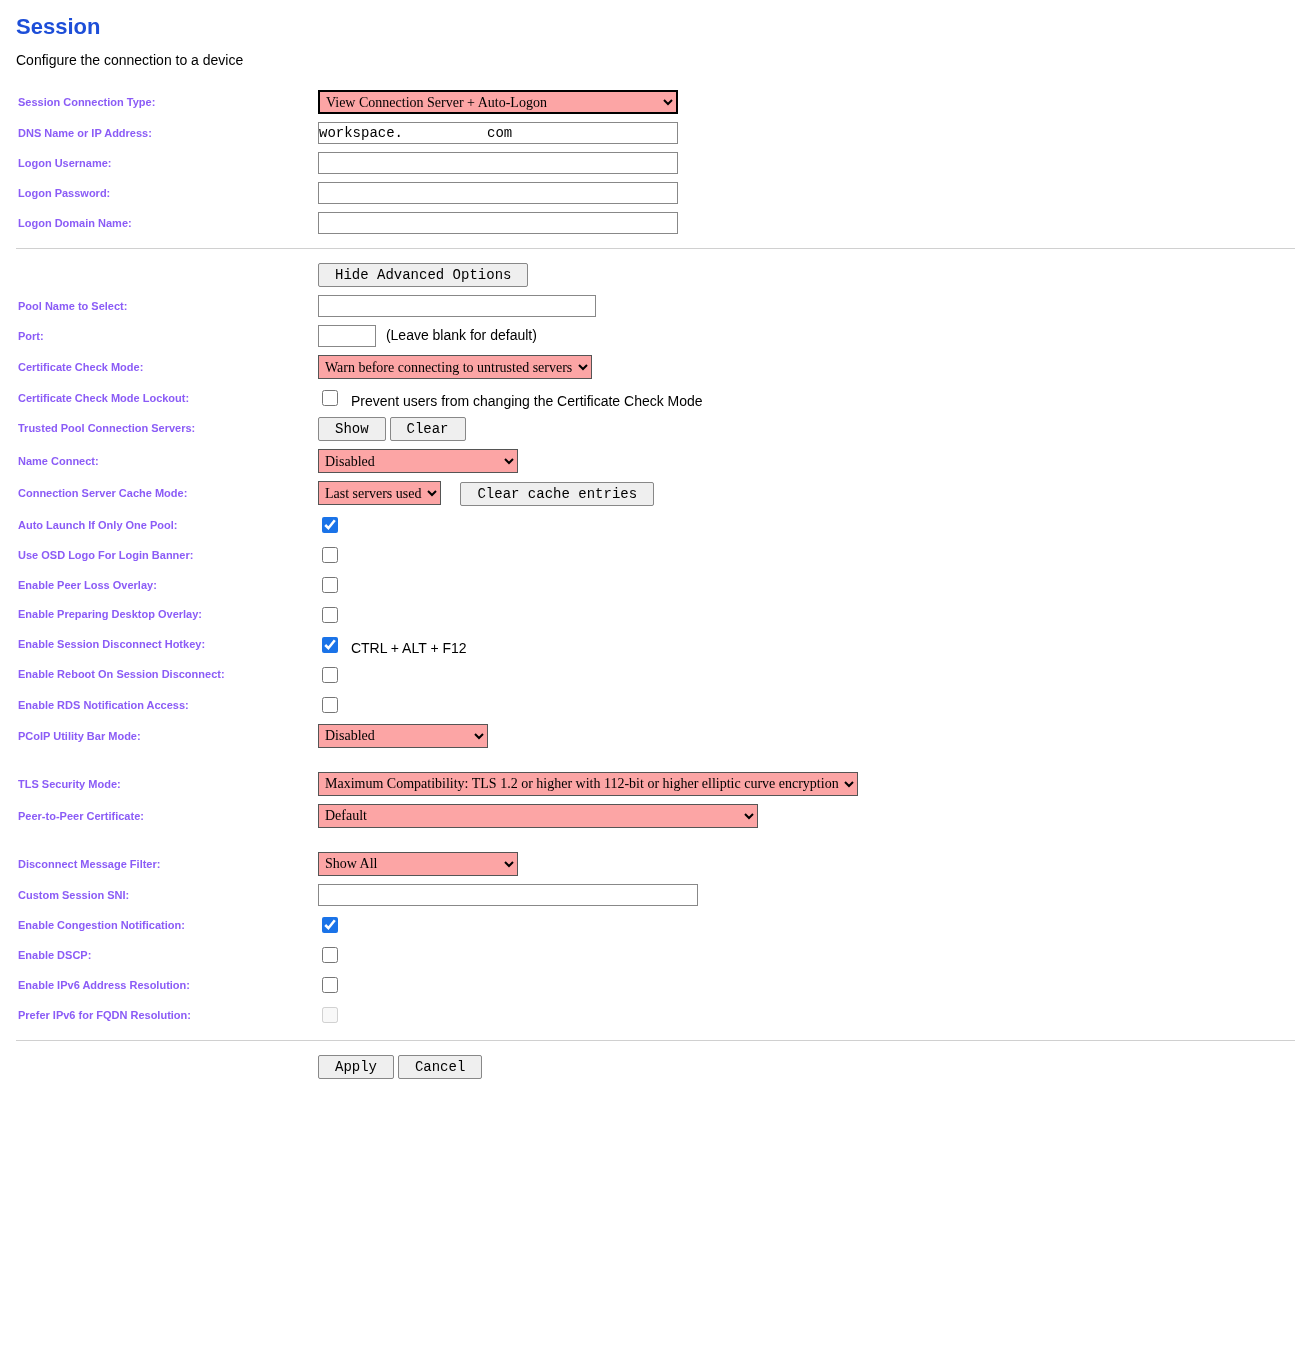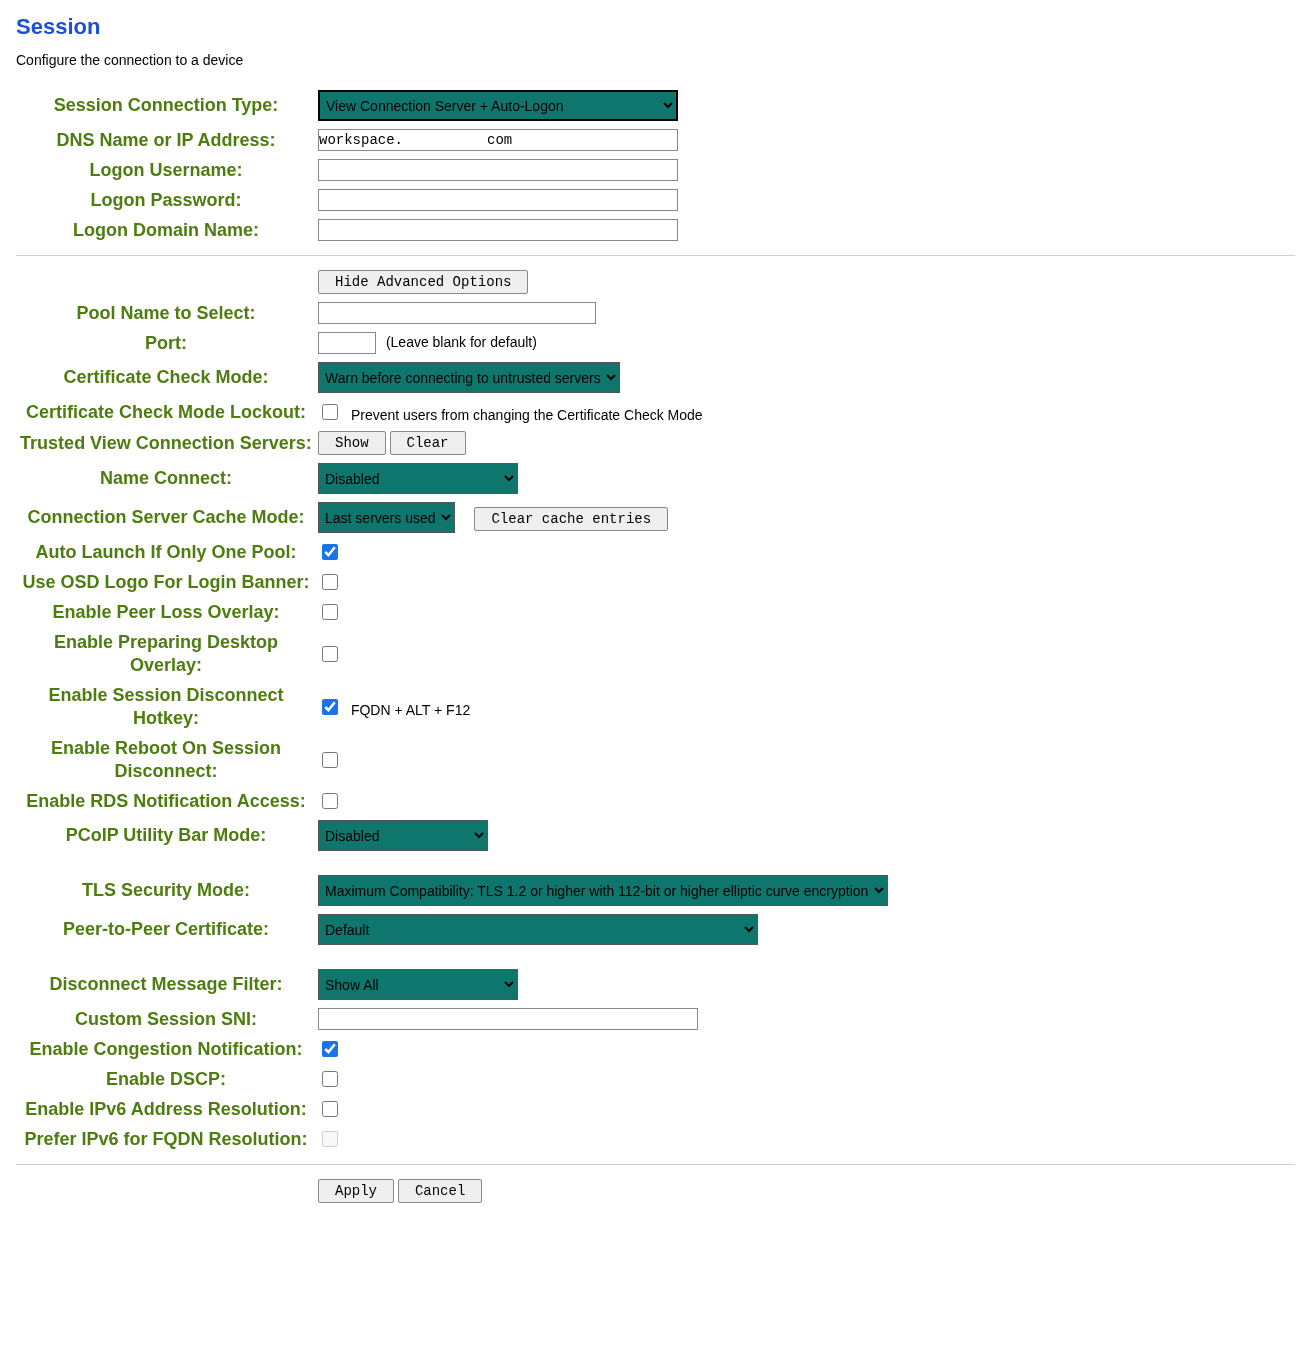--- a/index.html
+++ b/index.html
@@ -23,24 +23,24 @@
   table.form {
     border-collapse: collapse;
     width: 100%;
   }
   table.form td {
     padding: 4px 2px;
     vertical-align: middle;
   }
   td.label {
     width: 296px;
-    text-align: center;
-    color: #4d7c0f;
+    text-align: left;
+    color: #8b5cf6;
     font-weight: bold;
-    font-size: 18px;
+    font-size: 11px;
     padding-right: 6px;
     vertical-align: middle;
   }
   td.label.multi {
     line-height: 1.25;
   }
   td.field {
     text-align: left;
   }
   hr.sep {
@@ -55,24 +55,24 @@
     font-family: "Courier New", monospace;
     font-size: 14px;
     box-sizing: border-box;
   }
   .w-std { width: 360px; }
   .w-short { width: 58px; }
   .w-med { width: 278px; }
   .w-long { width: 380px; }
   select {
     border: 1px solid #555;
-    height: 31px;
-    font-family: Liberation Sans, sans-serif;
-    font-size: 14px;
-    background:#0f766e;
+    height: 24px;
+    font-family: Liberation Serif, serif;
+    font-size: 14px;
+    background:#fca5a5;
     padding: 1px 2px;
   }
   button {
     font-family: "Courier New", monospace;
     font-size: 14px;
     background: #efefef;
     border: 1px solid #888;
     border-radius: 2px;
     padding: 3px 16px;
     cursor: pointer;
@@ -154,21 +154,21 @@
     </td>
   </tr>
   <tr>
     <td class="label">Certificate Check Mode Lockout:</td>
     <td class="field">
       <input type="checkbox" style="">
       <span class="hint">Prevent users from changing the Certificate Check Mode</span>
     </td>
   </tr>
   <tr>
-    <td class="label multi">Trusted View Connection Servers:</td>
+    <td class="label multi">Trusted Pool Connection Servers:</td>
     <td class="field">
       <button>Show</button>
       <button>Clear</button>
     </td>
   </tr>
   <tr>
     <td class="label">Name Connect:</td>
     <td class="field">
       <select style="width:200px">
         <option>Disabled</option>
@@ -198,21 +198,21 @@
     <td class="field"><input type="checkbox" style=""></td>
   </tr>
   <tr>
     <td class="label multi">Enable Preparing Desktop Overlay:</td>
     <td class="field"><input type="checkbox" style=""></td>
   </tr>
   <tr>
     <td class="label multi">Enable Session Disconnect Hotkey:</td>
     <td class="field">
       <input type="checkbox" checked="" style="">
-      <span class="hint">FQDN + ALT + F12</span>
+      <span class="hint">CTRL + ALT + F12</span>
     </td>
   </tr>
   <tr>
     <td class="label multi">Enable Reboot On Session Disconnect:</td>
     <td class="field"><input type="checkbox" style=""></td>
   </tr>
   <tr>
     <td class="label">Enable RDS Notification Access:</td>
     <td class="field"><input type="checkbox" style=""></td>
   </tr>

